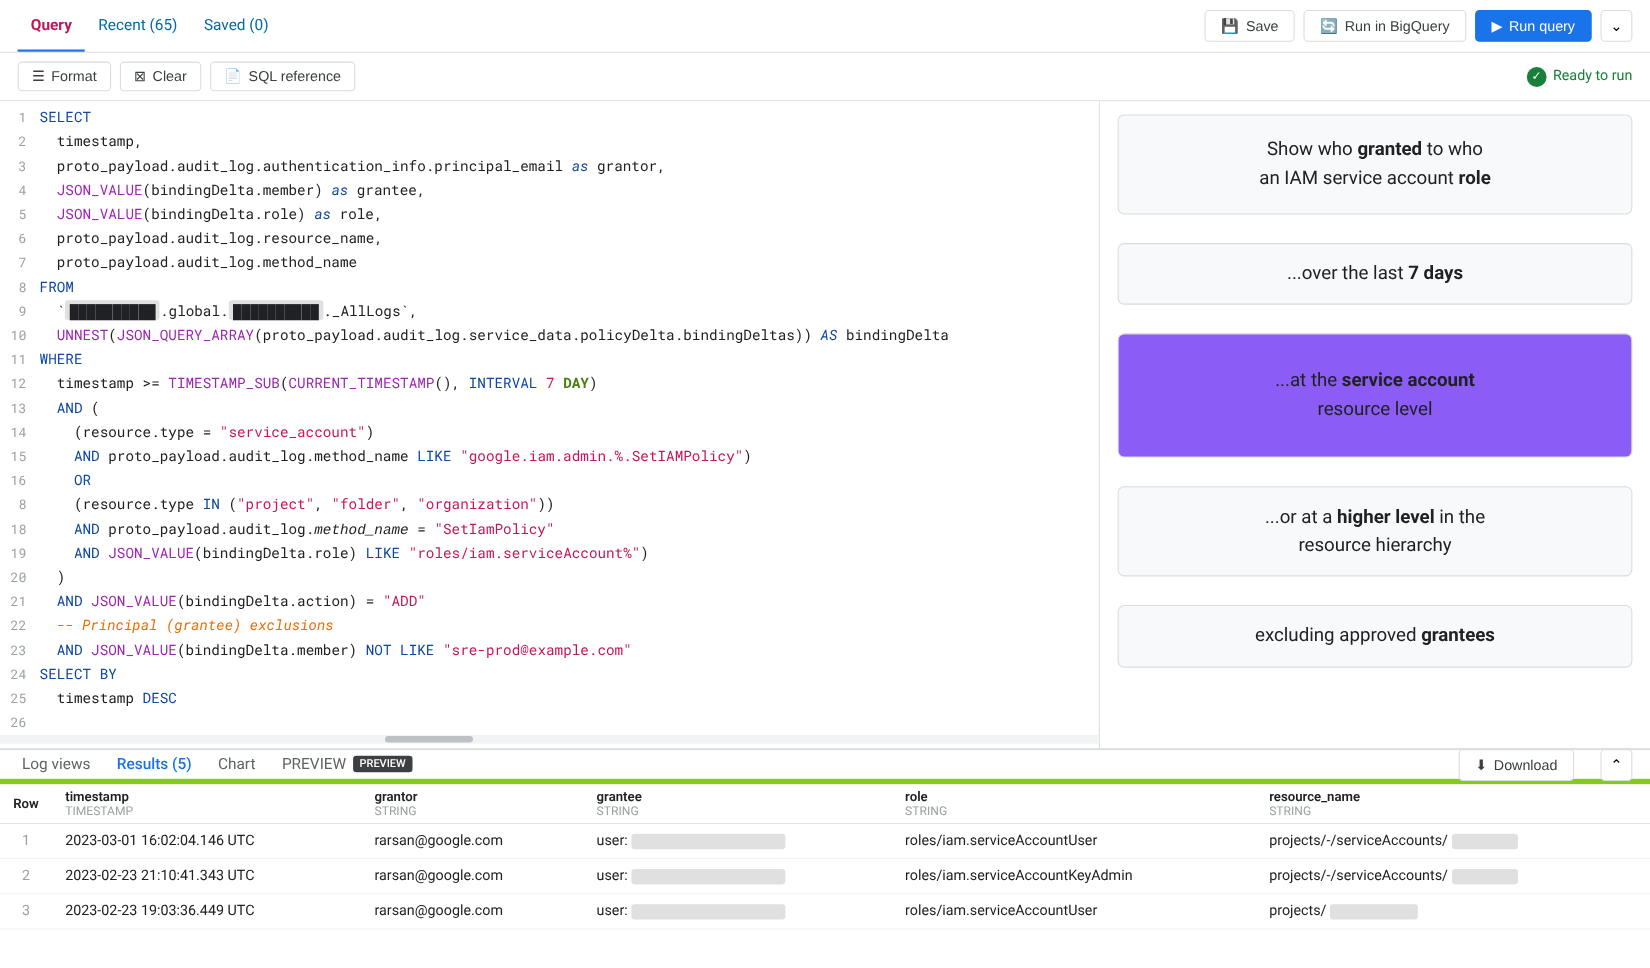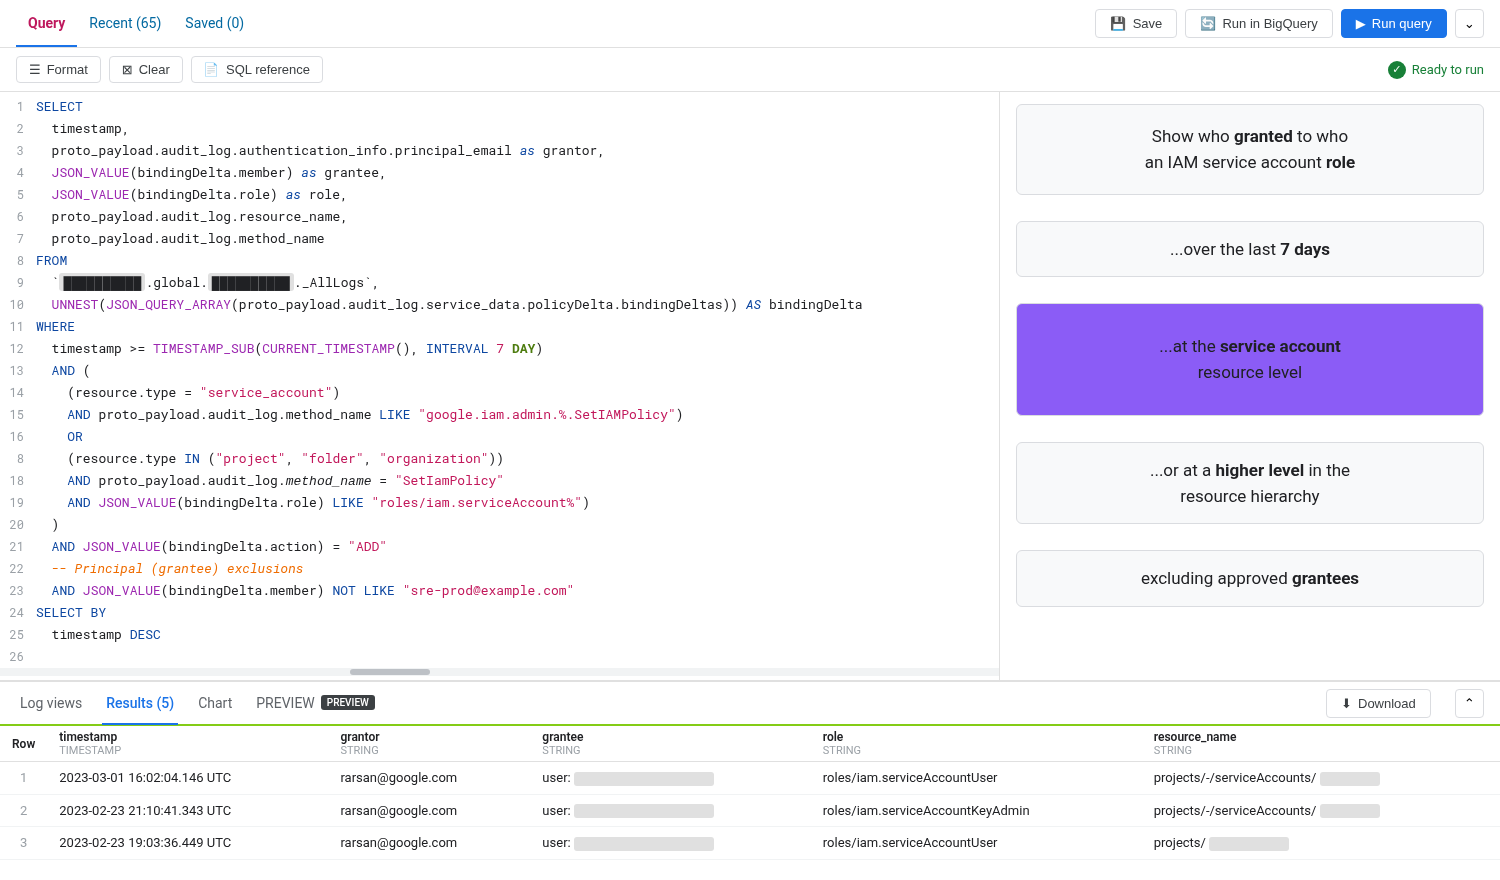--- a/index.html
+++ b/index.html
@@ -29,21 +29,21 @@
     .fn { color: #9c27b0; }
     .str { color: #c2185b; }
     .comment { color: #ef6c00; font-style: italic; }
     .alias { color: #0d47a1; font-style: italic; }
 
     
     .annotations-panel { flex: 1; padding: 12px 16px; display: flex; flex-direction: column; gap: 16px; overflow: hidden; }
 
     
     .bottom-panel { height: 260px; border-top: 2px solid #e0e0e0; display: flex; flex-direction: column; }
-    .bottom-tabs { display: flex; align-items: center; padding: 0 16px; border-bottom: 2px solid #84cc16; height: 44px; gap: 16px; }
+    .bottom-tabs { display: flex; align-items: center; padding: 0 16px; border-bottom: 5px solid #84cc16; height: 31px; gap: 16px; }
     .bottom-tab { font-size: 14px; color: #5f6368; cursor: pointer; padding: 12px 4px; border-bottom: 2px solid transparent; margin-bottom: -1px; }
     .bottom-tab.active { color: #1a73e8; border-bottom: 2px solid #1a73e8; font-weight: 500; }
     .preview-badge { background: #3c4043; color: #fff; font-size: 10px; padding: 2px 6px; border-radius: 3px; font-weight: 500; }
     .bottom-tab-right { margin-left: auto; }
     .download-btn { display: flex; align-items: center; gap: 6px; padding: 6px 14px; border: 1px solid #dadce0; border-radius: 4px; cursor: pointer; background: #fff; font-size: 13px; color: #3c4043; }
 
     
     .results-table { flex: 1; overflow-y: auto; }
     table { width: 100%; border-collapse: collapse; }
     thead th { padding: 4px 12px; text-align: left; font-weight: 600; font-size: 12px; color: #202124; background: #fff; border-bottom: 1px solid #e0e0e0; white-space: nowrap; position: sticky; top: 0; }

